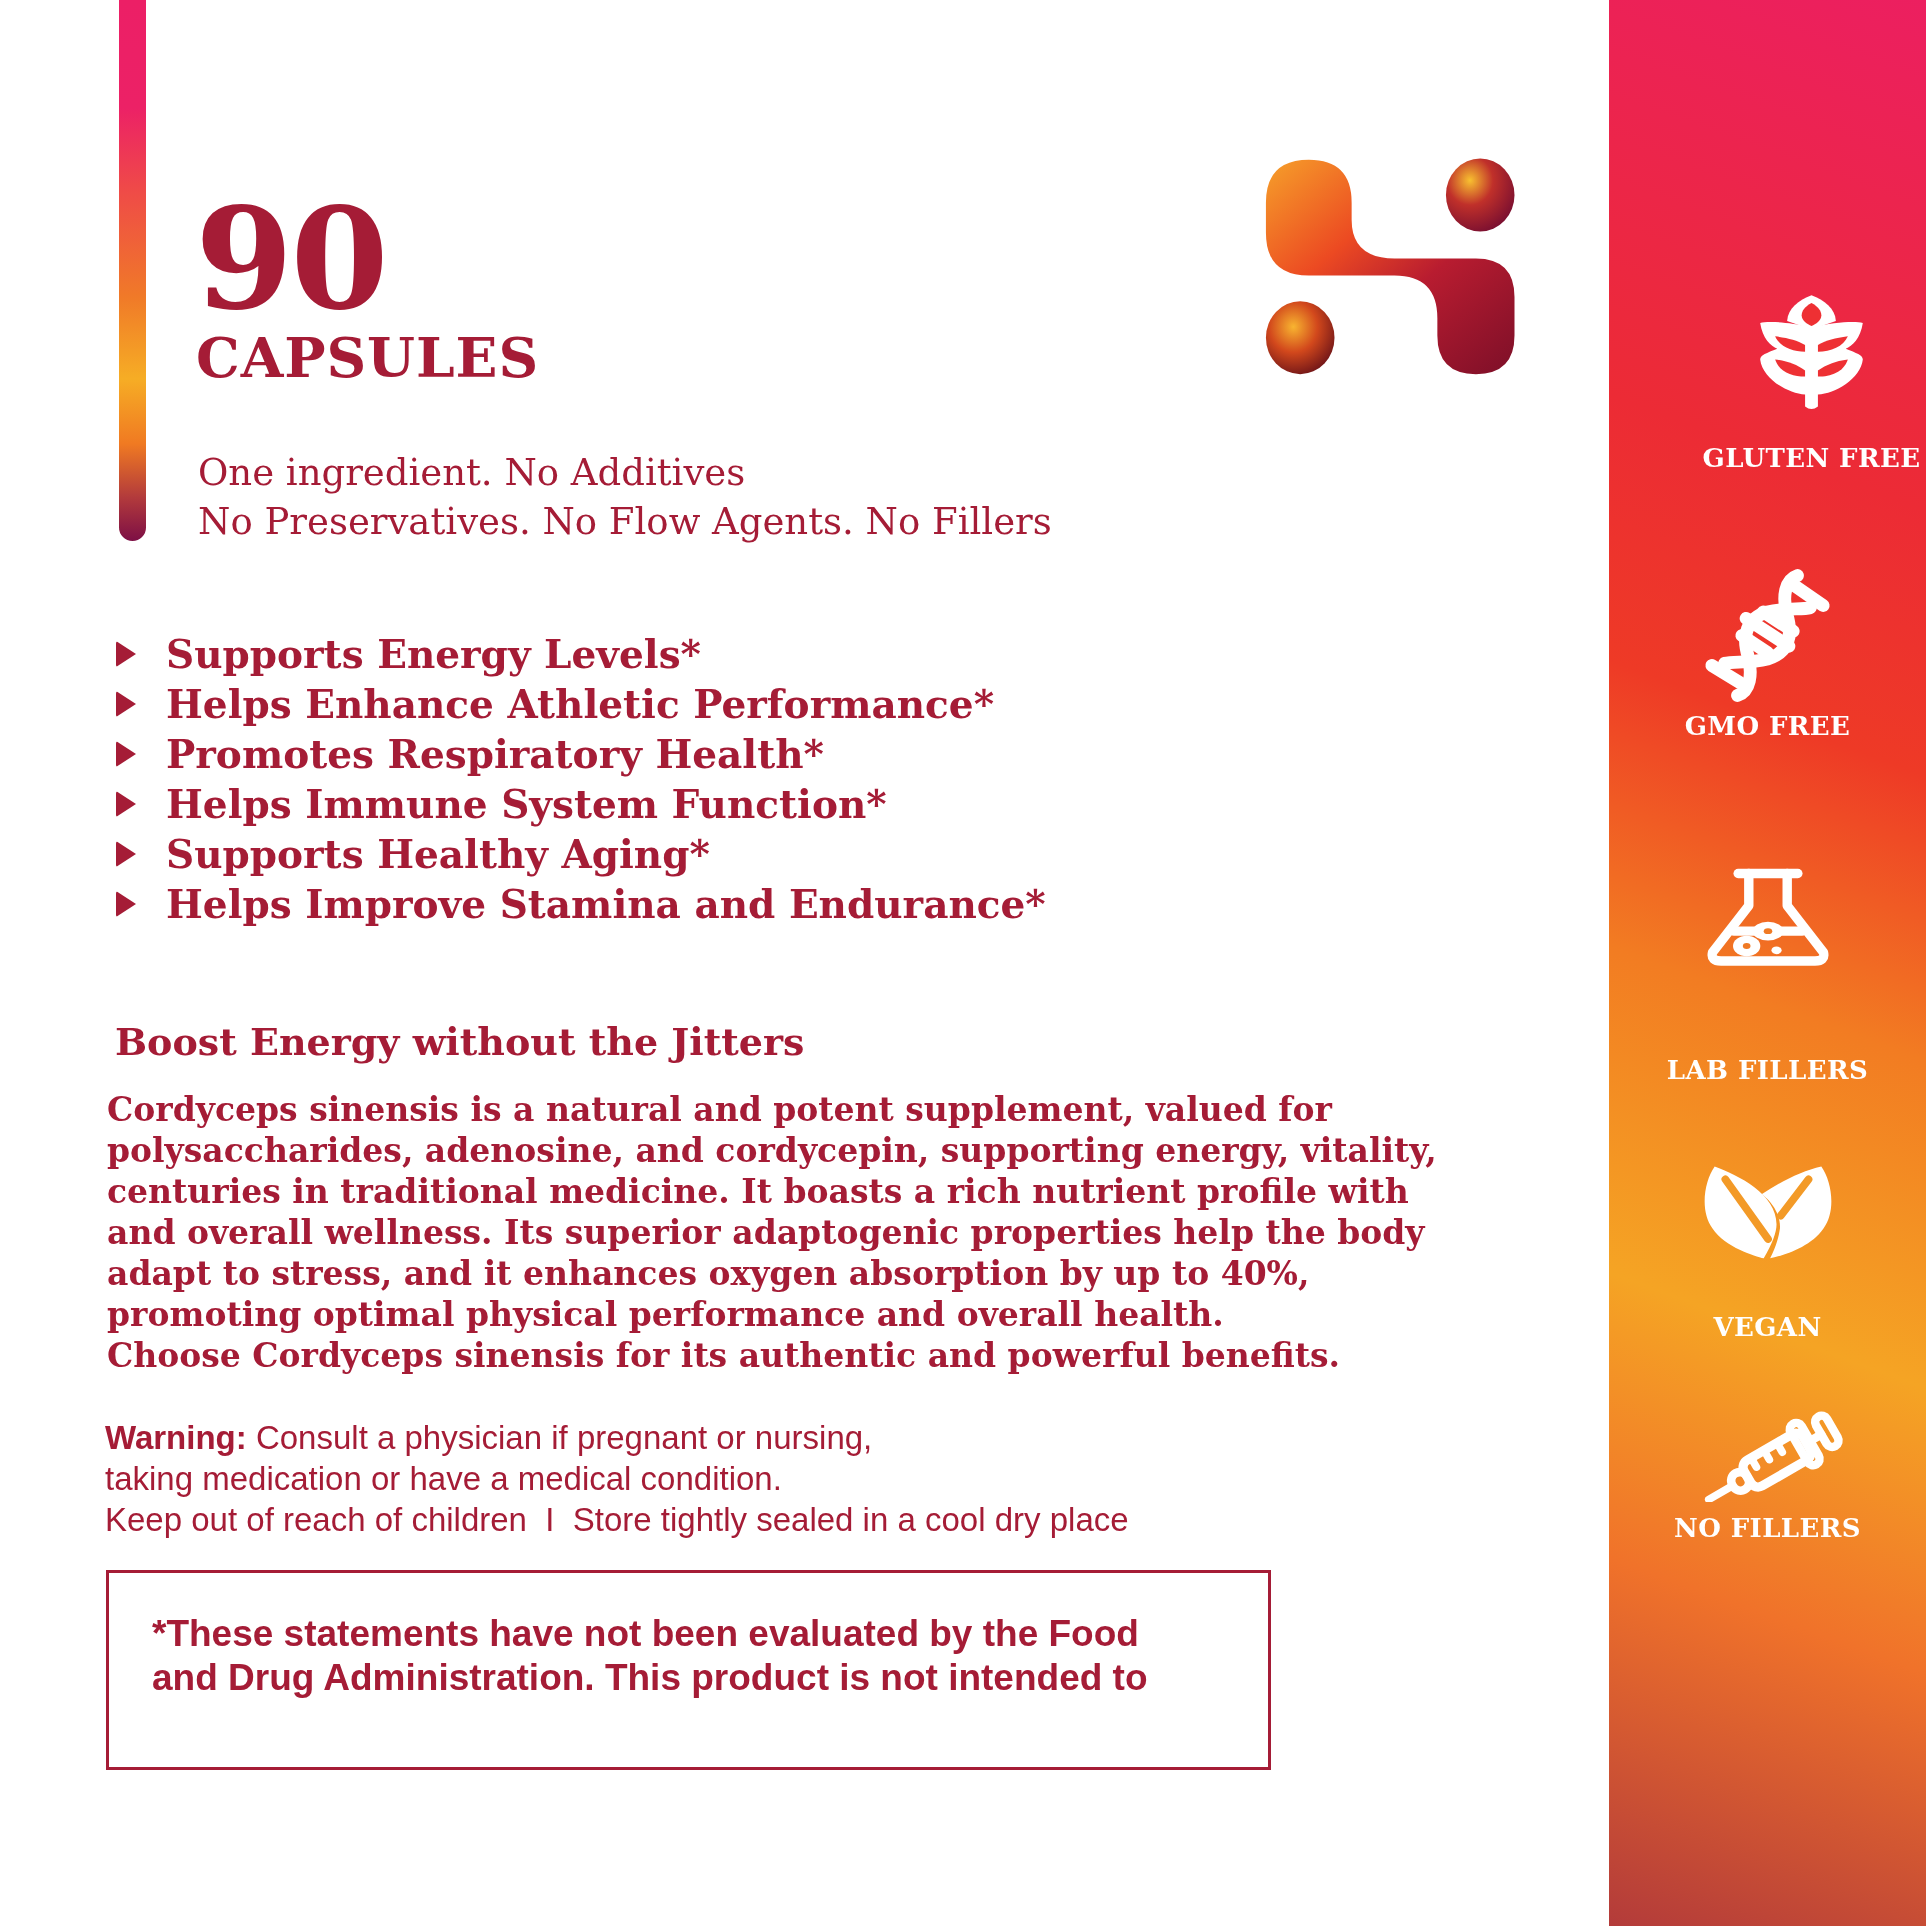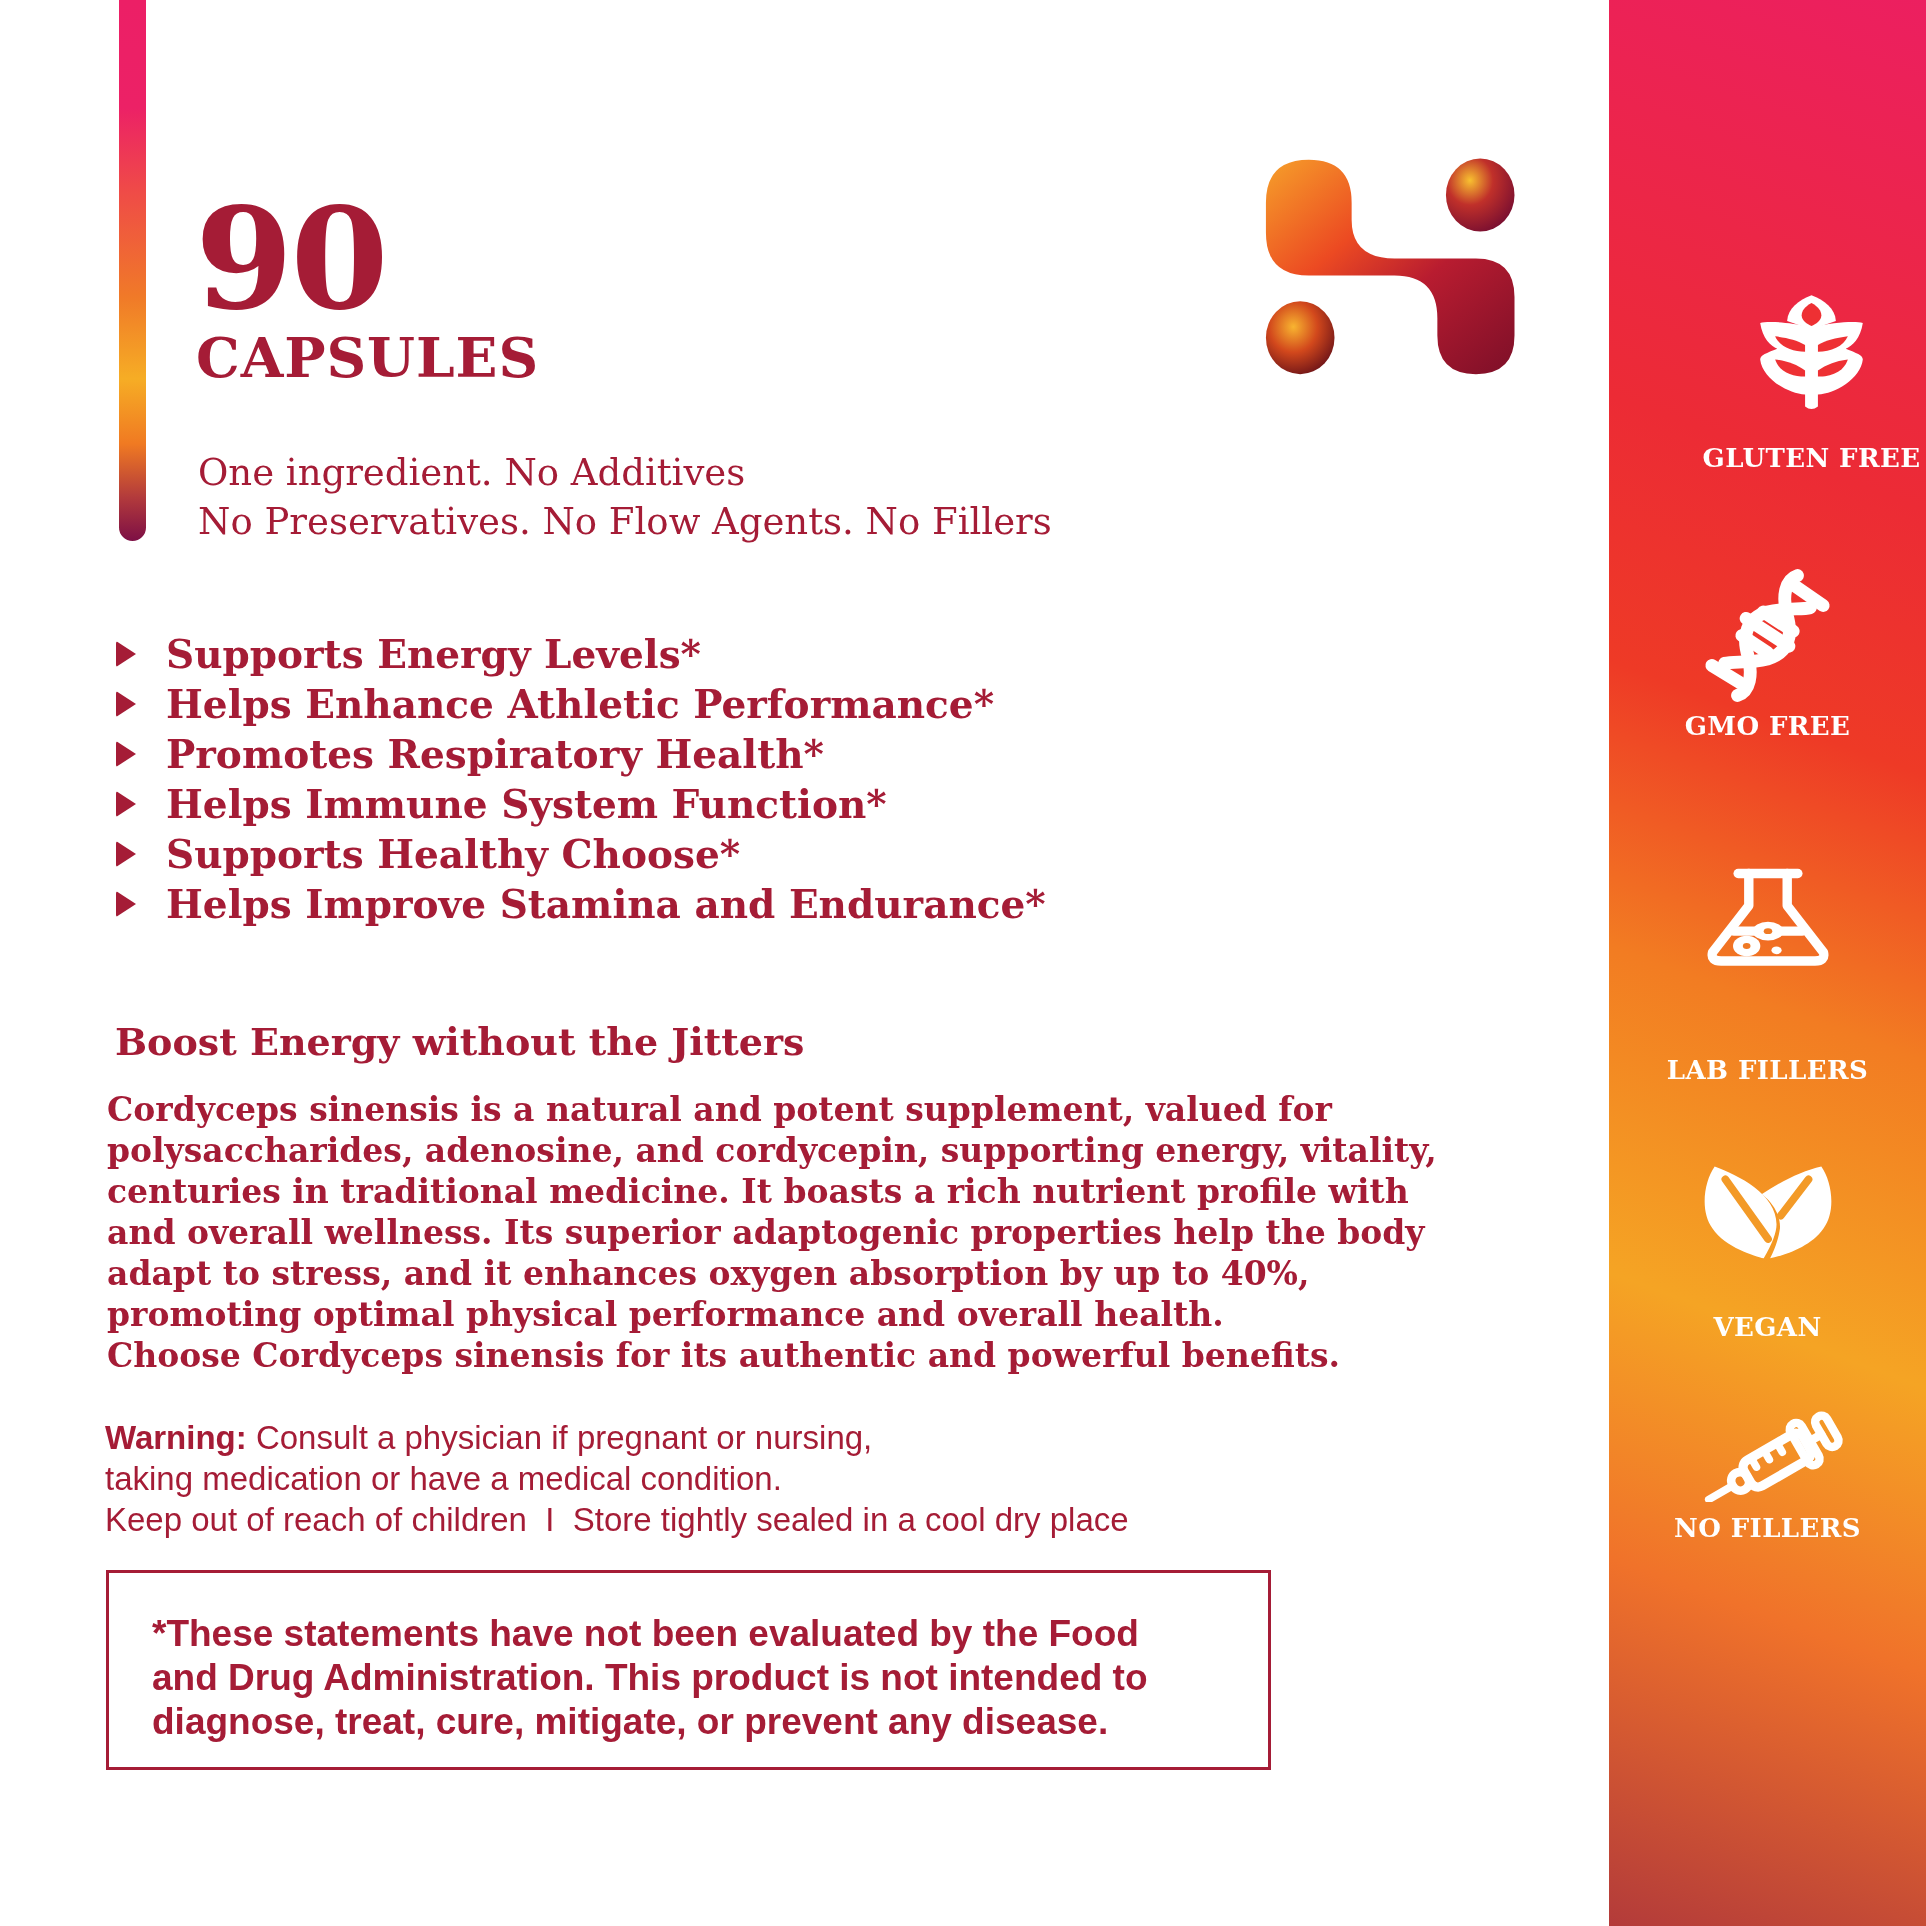--- a/index.html
+++ b/index.html
@@ -75,21 +75,21 @@
   <li class="bullet">
       <span class="tri"></span>
       <span class="bullet-text">Promotes Respiratory Health*</span>
     </li>
   <li class="bullet">
       <span class="tri"></span>
       <span class="bullet-text">Helps Immune System Function*</span>
     </li>
   <li class="bullet">
       <span class="tri"></span>
-      <span class="bullet-text">Supports Healthy Choose*</span>
+      <span class="bullet-text">Supports Healthy Aging*</span>
     </li>
   <li class="bullet">
       <span class="tri"></span>
       <span class="bullet-text">Helps Improve Stamina and Endurance*</span>
     </li>
 </ul>
 
 <div class="abs subhead">Boost Energy without the Jitters</div>
 <div class="abs para">
   <span class="para-line">Cordyceps sinensis is a natural and potent supplement, valued for</span>
@@ -104,21 +104,20 @@
 <div class="abs warning">
   <div><b>Warning:</b><span> Consult a physician if pregnant or nursing,</span></div>
   <div>taking medication or have a medical condition.</div>
   <div style="white-space:pre;">Keep out of reach of children  I  Store tightly sealed in a cool dry place</div>
 </div>
 
 <div class="abs fda-box">
   <div class="fda-text">
     <div>*These statements have not been evaluated by the Food</div>
     <div>and Drug Administration. This product is not intended to</div>
-    <div>diagnose, treat, cure, mitigate, or prevent any disease.</div>
   </div>
 </div>
 
 <div class="abs sidebar">
 
   <div class="badge" style="top:291px;padding-left:44px;">
     <svg width="107" height="124" viewBox="0 0 250 290">
       <g fill="#fff">
         <path d="M125,10 C95,22 70,40 68,70 L125,90 L182,70 C180,40 155,22 125,10 Z"></path>
         <path d="M5,75 C10,110 30,130 45,135 C20,145 5,150 5,160 C10,205 70,240 110,242 L110,270 Q125,282 140,270 L140,242 C180,240 240,205 245,160 C245,150 230,145 205,135 C220,130 240,110 245,75 C230,70 180,72 125,85 C70,72 20,70 5,75 Z"></path>

